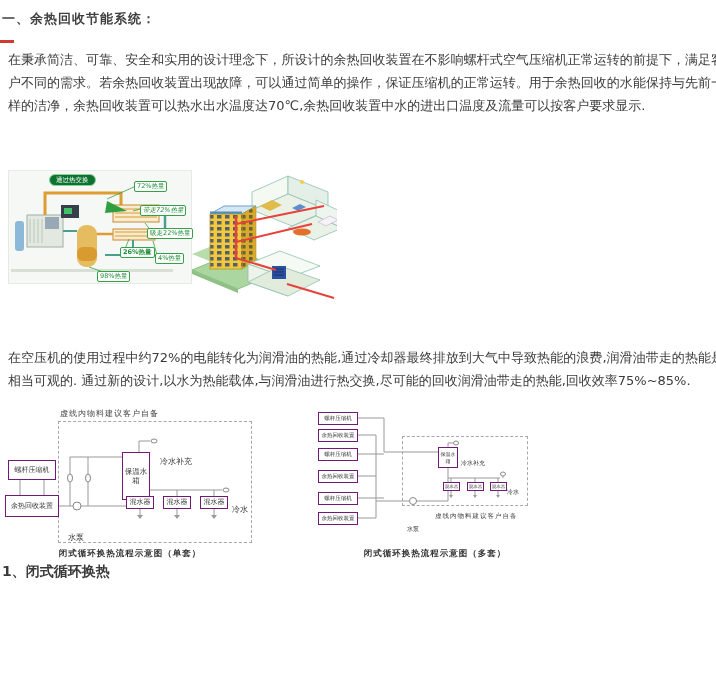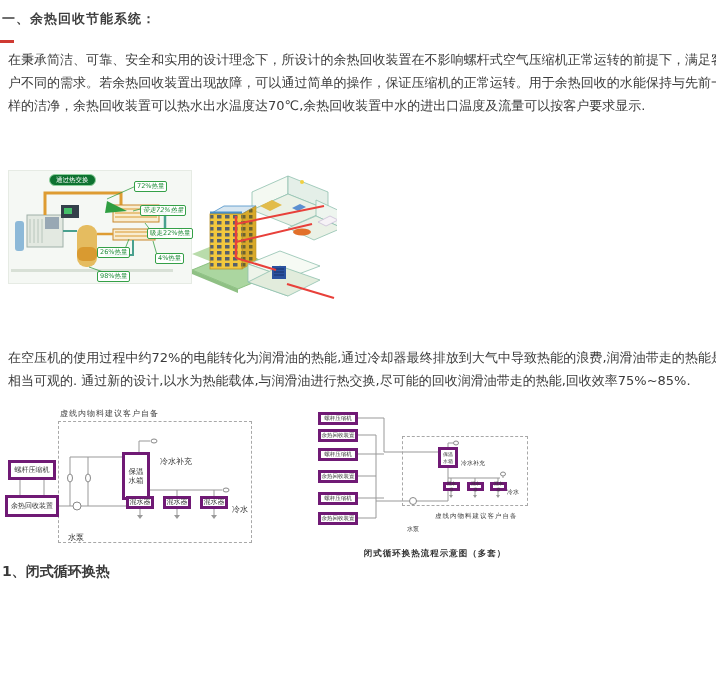--- a/index.html
+++ b/index.html
@@ -28,21 +28,21 @@
             font-size:6.5px; line-height:1.1; padding:1px 2px; border-radius:2px; white-space:nowrap; }
   .fig-caption { position:absolute; top:117px; left:0; width:182px; text-align:center; font-size:8.5px; font-weight:bold; color:#333; }
   .fig-right { position:absolute; left:192px; top:-4px; width:145px; height:140px; }
 
   
   .flows { position:absolute; top:408px; left:0; width:572px; height:165px; }
   .flow { position:absolute; top:0; height:165px; }
   .flow-left { left:0; width:305px; }
   .flow-right { left:315px; width:401px; }
   .dashed { position:absolute; border:1px dashed #a8a8a8; box-sizing:border-box; }
-  .fbox { position:absolute; border:3px solid #701a75; background:#fff; color:#333;
+  .fbox { position:absolute; border:1px solid #701a75; background:#fff; color:#333;
           display:flex; align-items:center; justify-content:center; text-align:center;
           box-sizing:border-box; line-height:1.25; }
   .flabel { position:absolute; color:#333; white-space:nowrap;margin-top:20px; }
   .cap { position:absolute; font-weight:bold; color:#333; text-align:center; font-size:8.5px; letter-spacing:1px; }
   .lines { position:absolute; left:0; top:0; }
   .note { position:absolute; color:#444; white-space:nowrap; letter-spacing:1px; }
 
   .h2 { position:absolute; top:563px; left:2px; font-size:14px; font-weight:bold; color:#3a3a3a; }
 </style>
 </head>
@@ -79,21 +79,21 @@
           <path d="M88,63 H104" stroke="#de9c32" stroke-width="2.5"></path>
           <path d="M124,69 V84 H96" stroke="#49a08e" stroke-width="2" fill="none"></path>
           <path d="M54,60 H68" stroke="#49a08e" stroke-width="2"></path>
           <path d="M127,15 L98,28 M135,37 L124,40 M142,60 L136,52 M116,78 L120,68 M148,84 L144,70 M97,102 L80,96" stroke="#3aa047" stroke-width="0.8"></path>
           <polygon points="98,30 118,40 96,42" fill="#2f9e41"></polygon>
         </svg>
         <div class="bubble-pill">通过热交换</div>
         <div class="glabel" style="left:125px; top:10px;">72%热量</div>
         <div class="glabel" style="left:131px; top:34px;font-style:italic;">带走72%热量</div>
         <div class="glabel" style="left:138px; top:57px;">吸走22%热量</div>
-        <div class="glabel" style="left:88px; top:76px;">26%热量</div>
+        <div class="glabel" style="left:111px; top:76px;font-weight:bold;">26%热量</div>
         <div class="glabel" style="left:146px; top:82px;">4%热量</div>
         <div class="glabel" style="left:88px; top:100px;">98%热量</div>
       </div>
     </div>
 
     <div class="fig-right">
       <svg width="145" height="140" viewBox="0 0 145 140">
         <defs>
           <pattern id="win" width="8" height="6" patternUnits="userSpaceOnUse">
             <rect width="8" height="6" fill="#f2c83d"></rect>
@@ -164,20 +164,21 @@
       <div class="dashed" style="left:58px; top:13px; width:194px; height:122px;"></div>
       <div class="fbox" style="left:8px; top:52px; width:48px; height:20px; font-size:7px;">螺杆压缩机</div>
       <div class="fbox" style="left:5px; top:87px; width:54px; height:22px; font-size:7px;">余热回收装置</div>
       <div class="fbox" style="left:122px; top:44px; width:28px; height:48px; font-size:7.5px;">保温水箱</div>
       <div class="fbox" style="left:126px; top:88px; width:28px; height:13px; font-size:7px;">混水器</div>
       <div class="fbox" style="left:163px; top:88px; width:28px; height:13px; font-size:7px;">混水器</div>
       <div class="fbox" style="left:200px; top:88px; width:28px; height:13px; font-size:7px;">混水器</div>
       <div class="flabel" style="left:160px; top:28px; font-size:8px;">冷水补充</div>
       <div class="flabel" style="left:232px; top:76px; font-size:8px;">冷水</div>
       <div class="flabel" style="left:68px; top:104px; font-size:8px;">水泵</div>
+      <div class="cap" style="left:20px; top:140px; width:220px;">闭式循环换热流程示意图（单套）</div>
     </div>
 
     <div class="flow flow-right">
       <svg class="lines" width="401" height="165" viewBox="0 0 401 165">
         <path d="M43,10 H69 M43,46 H69 M43,90 H69" stroke="#999" stroke-width="1" fill="none"></path>
         <path d="M43,27 H61 M43,68 H61 M43,110 H61" stroke="#999" stroke-width="1" fill="none"></path>
         <path d="M61,27 V110 M69,10 V44 M69,44 H123" stroke="#999" stroke-width="1" fill="none"></path>
         <path d="M61,93 H94 M101,93 H133 M133,93 V60" stroke="#999" stroke-width="1" fill="none"></path>
         <circle cx="98" cy="93" r="3.5" fill="#fff" stroke="#888"></circle>
         <path d="M138,35 H133 M133,35 V39" stroke="#999" stroke-width="1" fill="none"></path>

